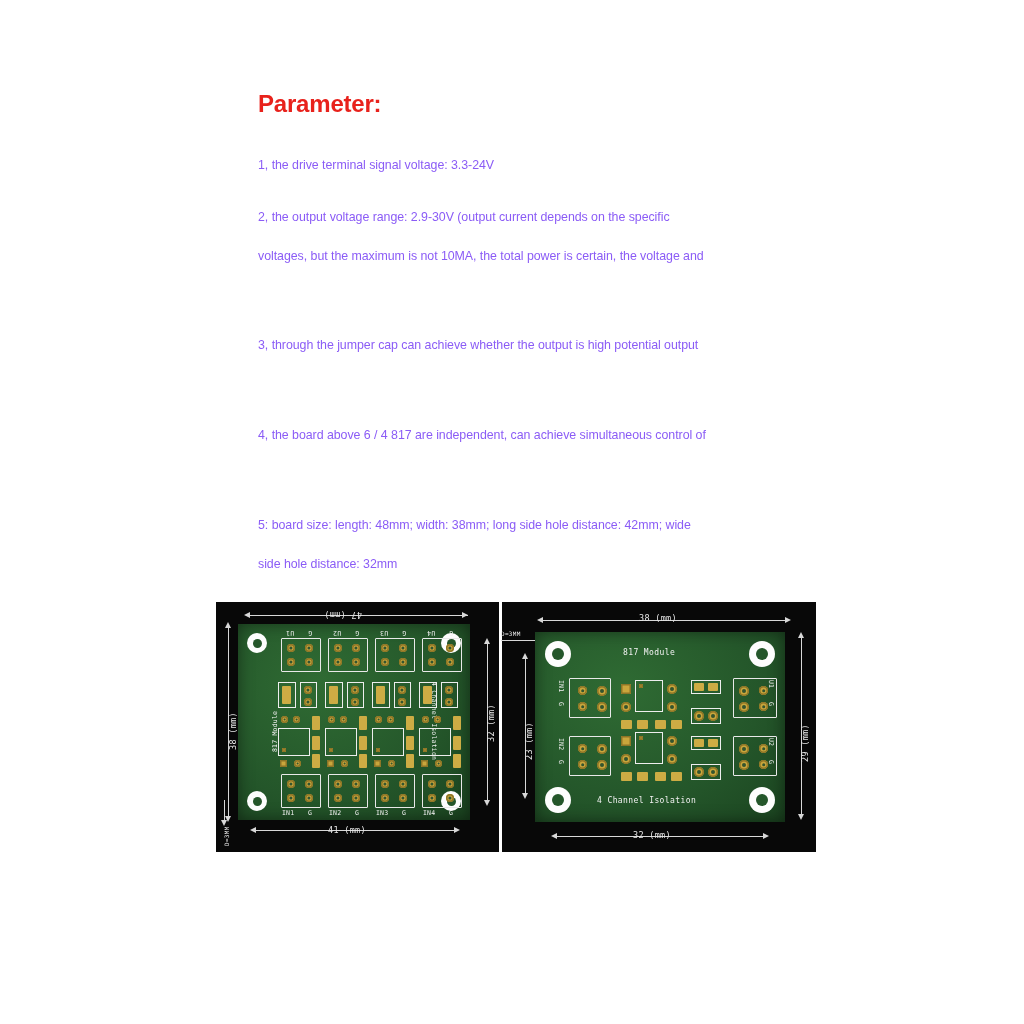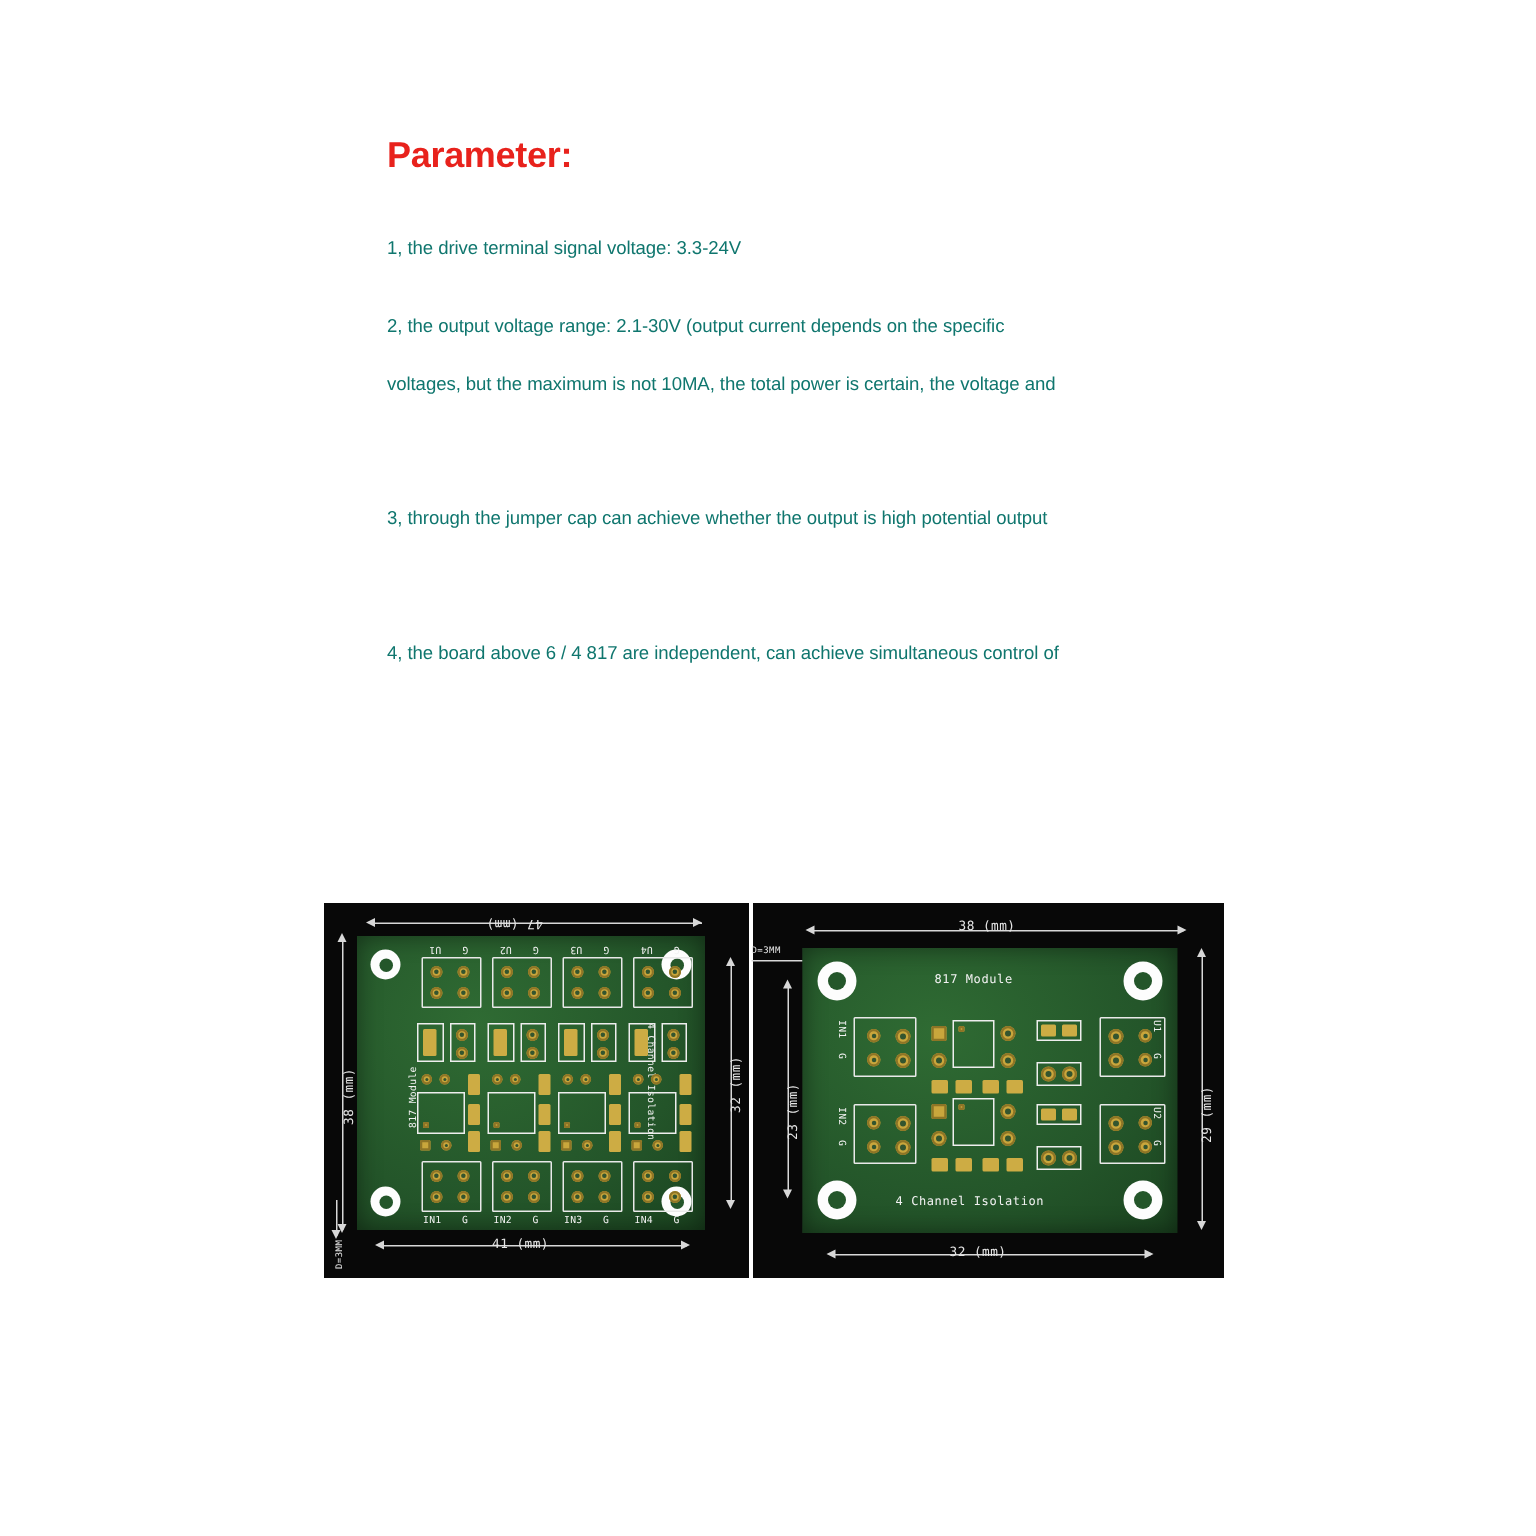--- a/index.html
+++ b/index.html
@@ -21,21 +21,21 @@
     left: 258px; top: 90px;
     font-size: 24px;
     font-weight: bold;
     color: #e8221c;
     letter-spacing: -0.2px;
   }
   .para {
     position: absolute;
     left: 258px;
     font-size: 12.4px;
-    color: #0f766e;
+    color: #8b5cf6;
     line-height: 39px;
     width: 520px;
     letter-spacing: -0.05px;
   }
   .para .ln { display: block; white-space: nowrap; }
 
   
   #photo {
     position: absolute;
     left: 216px; top: 602px;
@@ -164,32 +164,36 @@
 
 <div id="page">
 
   <div class="heading">Parameter:</div>
 
   <div class="para" style="top:146px;">
     <span class="ln">1, the drive terminal signal voltage: 3.3-24V</span>
   </div>
 
   <div class="para" style="top:198px;">
-    <span class="ln">2, the output voltage range: 2.1-30V (output current depends on the specific</span>
+    <span class="ln">2, the output voltage range: 2.9-30V (output current depends on the specific</span>
     <span class="ln">voltages, but the maximum is not 10MA, the total power is certain, the voltage and</span>
   </div>
 
   <div class="para" style="top:326px;">
     <span class="ln">3, through the jumper cap can achieve whether the output is high potential output</span>
   </div>
 
   <div class="para" style="top:416px;">
     <span class="ln">4, the board above 6 / 4 817 are independent, can achieve simultaneous control of</span>
   </div>
 
+  <div class="para" style="top:506px;">
+    <span class="ln">5: board size: length: 48mm; width: 38mm; long side hole distance: 42mm; wide</span>
+    <span class="ln">side hole distance: 32mm</span>
+  </div>
 
   <div id="photo">
 
     <div class="board-photo" id="photo-left">
 
       <div class="dimline h" style="left:30px; top:13px; width:222px;"></div>
       <div class="arrow left" style="left:28px; top:10px;"></div>
       <div class="arrow right" style="left:246px; top:10px;"></div>
       <div class="dim rot180" style="left:108px; top:8px;">47 (mm)</div>
 

